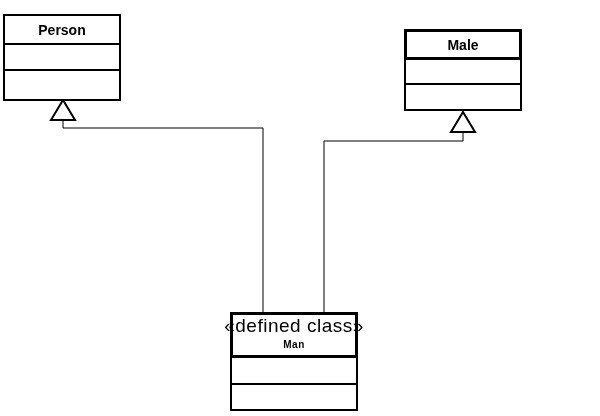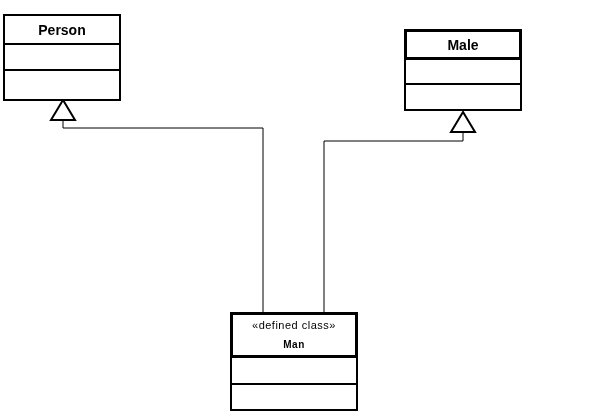--- a/index.html
+++ b/index.html
@@ -39,21 +39,21 @@
     justify-content: center;
     text-align: center;
   }
   .class-name {
     font-size: 14px;
     font-weight: bold;
     line-height: 18px;
     white-space: nowrap;
   }
   .stereotype {
-    font-size: 11px;
+    font-size: 19px;
     font-weight: normal;
     letter-spacing: 0.5px;
     line-height: 19px;
     white-space: nowrap;
   }
   .class-name.large {
     font-size: 10px;
     letter-spacing: 0.5px;
     line-height: 19px;
   }

